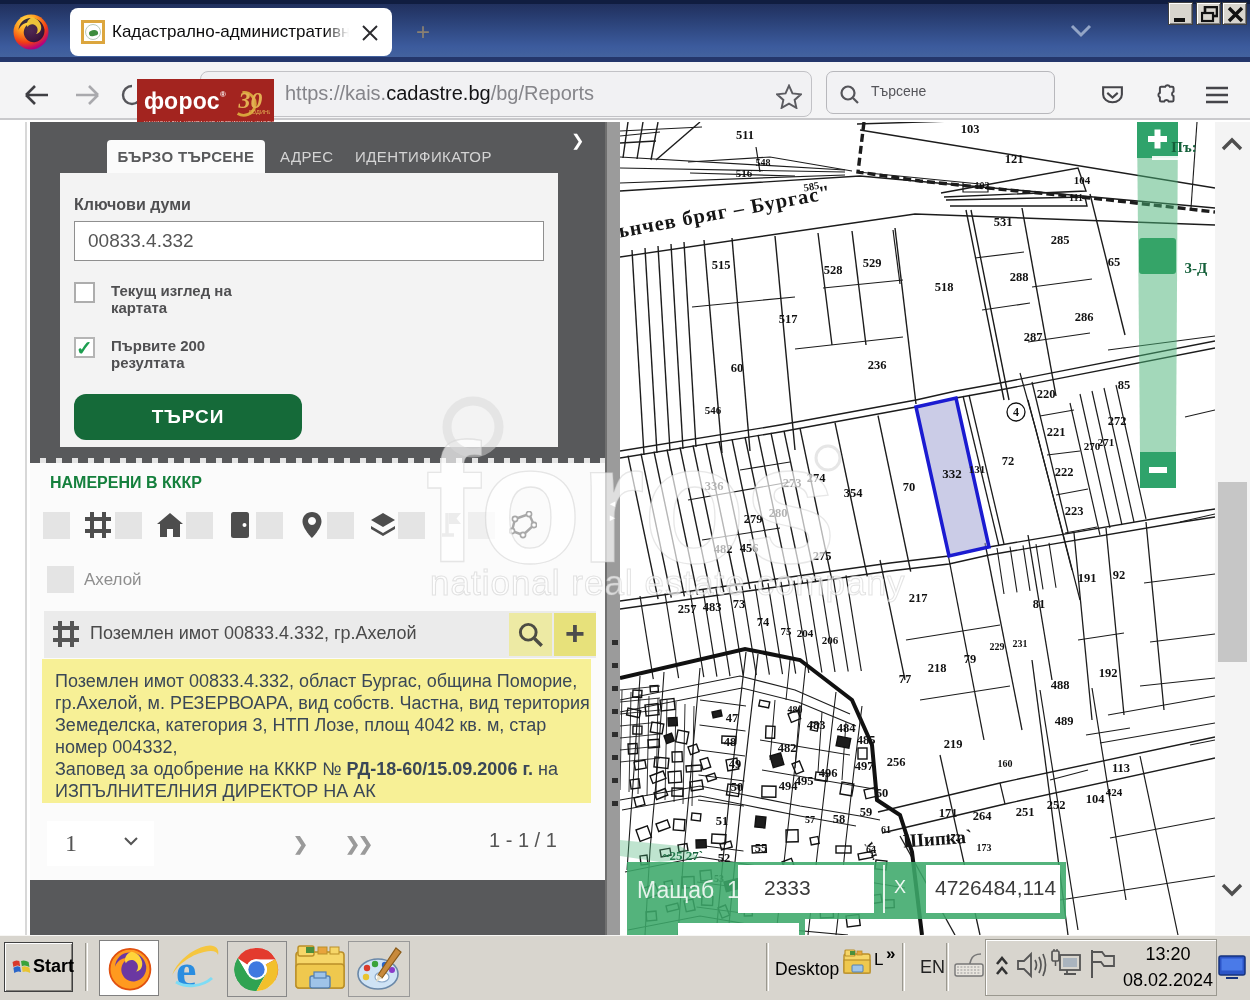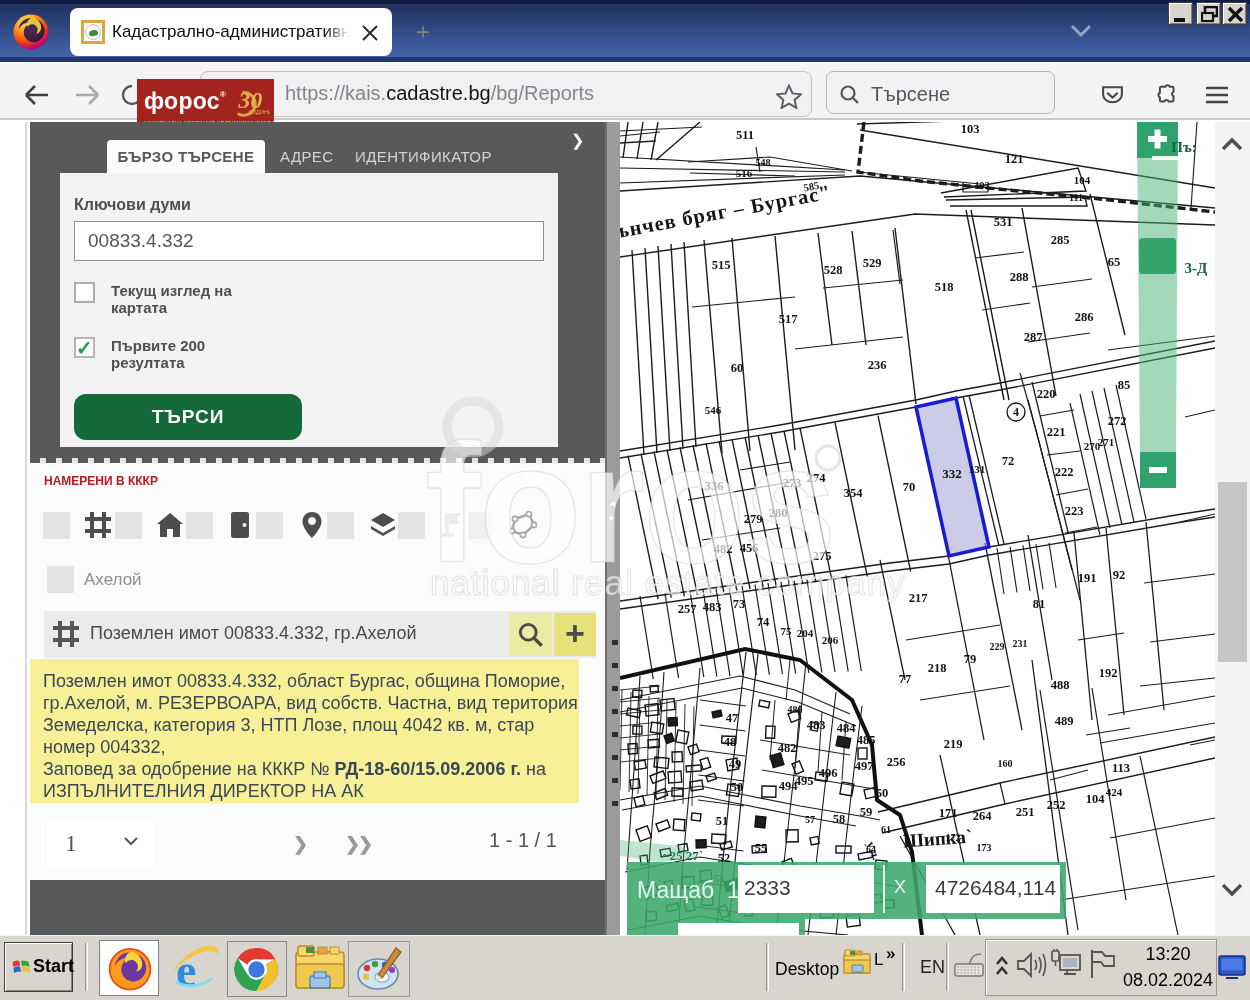--- a/index.html
+++ b/index.html
@@ -25,21 +25,21 @@
 .winbtn { top:2px; width:25px; height:23px; background:#d8d5ce; border:1px solid #404040;
   box-shadow:inset 1px 1px 0 #fff, inset -1px -1px 0 #808080; }
 #btnmin { left:1168px; } #btnmax { left:1196px; } #btnclose { left:1222px; }
 
 
 #navbar { left:0; top:62px; width:1250px; height:58px; background:#f4f4f5; border-bottom:2px solid #c9c9cc; }
 #urlbar { left:200px; top:71px; width:612px; height:46px; background:#f1f1f3; border:1px solid #c2c2c6; border-radius:8px; }
 #urltext { left:285px; top:82px; font-size:20px; color:#85858a; }
 #urltext b { color:#141416; font-weight:normal; }
 #searchbox { left:826px; top:71px; width:229px; height:43px; background:#f2f2f4; border:1px solid #b8b8bc; border-radius:7px; }
-#searchtext { left:871px; top:83px; font-size:20px; color:#55555a; }
+#searchtext { left:871px; top:83px; font-size:14px; color:#55555a; }
 #foroslogo { left:137px; top:79px; width:137px; height:51px; background:#a3241f; }
 
 
 #leftline { left:25px; top:122px; width:2px; height:813px; background:#d8d8d8; }
 #sidebar { left:30px; top:122px; width:575px; height:813px; background:#fbfbfb; }
 #sbdark { left:0px; top:0px; width:575px; height:336px; background:#58595b; }
 #sbdash { left:0px; top:336px; width:575px; height:5px;
   background:repeating-linear-gradient(90deg,#58595b 0 10px,#e4e4e4 10px 16px); }
 #sbfooter { left:0px; top:758px; width:575px; height:55px; background:#58595b; }
 #divider { left:605px; top:122px; width:15px; height:813px; background:#9b9b9b; border-left:2px solid #6f6f6f;}
@@ -55,45 +55,45 @@
 #lbl-kw { left:44px; top:74px; font-size:16px; font-weight:bold; color:#4f4f51; }
 #kwinput { left:44px; top:99px; width:470px; height:40px; background:#fff; border:1px solid #8f8f8f; font-size:19px; color:#555; padding-left:13px; line-height:38px;}
 .cb { width:21px; height:21px; background:#fff; border:2px solid #adadad; }
 #cb1 { left:44px; top:160px; }
 #cb2 { left:44px; top:215px; border-color:#b5b5b5; color:#1d9e50; font-size:20px; text-align:center; line-height:19px; font-weight:bold;}
 .cblbl { left:81px; font-size:15px; font-weight:bold; color:#4f4f51; line-height:17px; }
 #cbl1 { top:160px; } #cbl2 { top:215px; }
 #searchbtn { left:44px; top:272px; width:228px; height:46px; background:#156a39; color:#fff; font-size:19px; font-weight:bold; text-align:center; line-height:46px; letter-spacing:1px;border-radius:12px;}
 
 
-#restitle { left:14px; top:352px; font-size:12px; font-weight:bold; color:#b91c1c; }
+#restitle { left:20px; top:352px; font-size:16px; font-weight:bold; color:#15803d; }
 .icb { top:390px; width:27px; height:27px; background:#e4e4e4; }
 .ric { top:389px; width:28px; height:28px; color:#4d4d4d; }
 #allcb { left:17px; top:444px; width:27px; height:27px; background:#e4e4e4; }
 #alllbl { left:54px; top:448px; font-size:17px; color:#8e8e8e; }
 #resrow { left:14px; top:489px; width:552px; height:47px; background:#ebebeb; }
 #resgrid { left:22px; top:498px; width:28px; height:28px; color:#555; }
 #restext { left:60px; top:501px; font-size:18px; color:#4a4a4a; }
 #btnmag { left:479px; top:491px; width:43px; height:43px; background:#edeaa4; }
 #btnplus { left:524px; top:491px; width:42px; height:43px; background:#e7e17b; color:#4c4c4c; font-size:34px; text-align:center; line-height:40px; font-weight:bold;}
-#ybox { left:0; top:537px; width:549px; height:144px; background:#f7f096; color:#3a4757; font-size:18px; line-height:22px; padding:11px 8px 0 13px; white-space:nowrap; overflow:hidden; }
+#ybox { left:12px; top:537px; width:549px; height:144px; background:#f7f096; color:#3a4757; font-size:18px; line-height:22px; padding:11px 8px 0 13px; white-space:nowrap; overflow:hidden; }
 #pager { left:17px; top:699px; width:107px; height:45px; background:#fff; }
 #pgnum { left:35px; top:708px; font-size:24px; color:#555; font-family:"Liberation Serif",serif;}
 #pgchev { left:93px; top:714px; color:#555; }
 .pgarrow { top:711px; color:#9a9a9a; font-size:18px; font-weight:bold; letter-spacing:-2px;}
 #pgcount { left:459px; top:707px; font-size:20px; color:#555; }
 
 
 #map { left:620px; top:122px; width:595px; height:813px; background:#fff; overflow:hidden;}
 
 #scalebar { left:627px; top:862px; width:439px; height:57px; background:rgba(60,168,106,0.88); }
 #scalebar2 { left:627px; top:919px; width:178px; height:16px; background:rgba(60,168,106,0.88); }
 #sb-in2 { left:678px; top:923px; width:121px; height:12px; background:#fff; }
 #sclbl { left:637px; top:877px; font-size:23px; color:rgba(255,255,255,0.85); }
-#scin1 { left:738px; top:865px; width:136px; height:48px; background:#fff; font-size:21px; color:#3b3b3b; padding:11px 0 0 6px;}
+#scin1 { left:738px; top:865px; width:136px; height:48px; background:#fff; font-size:21px; color:#3b3b3b; padding:11px 0 0 26px;}
 #scdiv { left:883px; top:865px; width:2px; height:48px; background:rgba(255,255,255,0.85); }
 #scx { left:894px; top:877px; font-size:18px; color:rgba(255,255,255,0.9); }
 #scin2 { left:926px; top:865px; width:134px; height:48px; background:#fff; font-size:21px; color:#3b3b3b; padding:11px 0 0 9px;}
 
 
 #vsb { left:1215px; top:122px; width:35px; height:813px; background:#f4f4f4; }
 #vsb .ar { position:absolute; left:4px; width:26px; height:30px; color:#4f4f4f; }
 #vsbthumb { position:absolute; left:3px; top:360px; width:29px; height:180px; background:#c6c6c6; }
 
 

